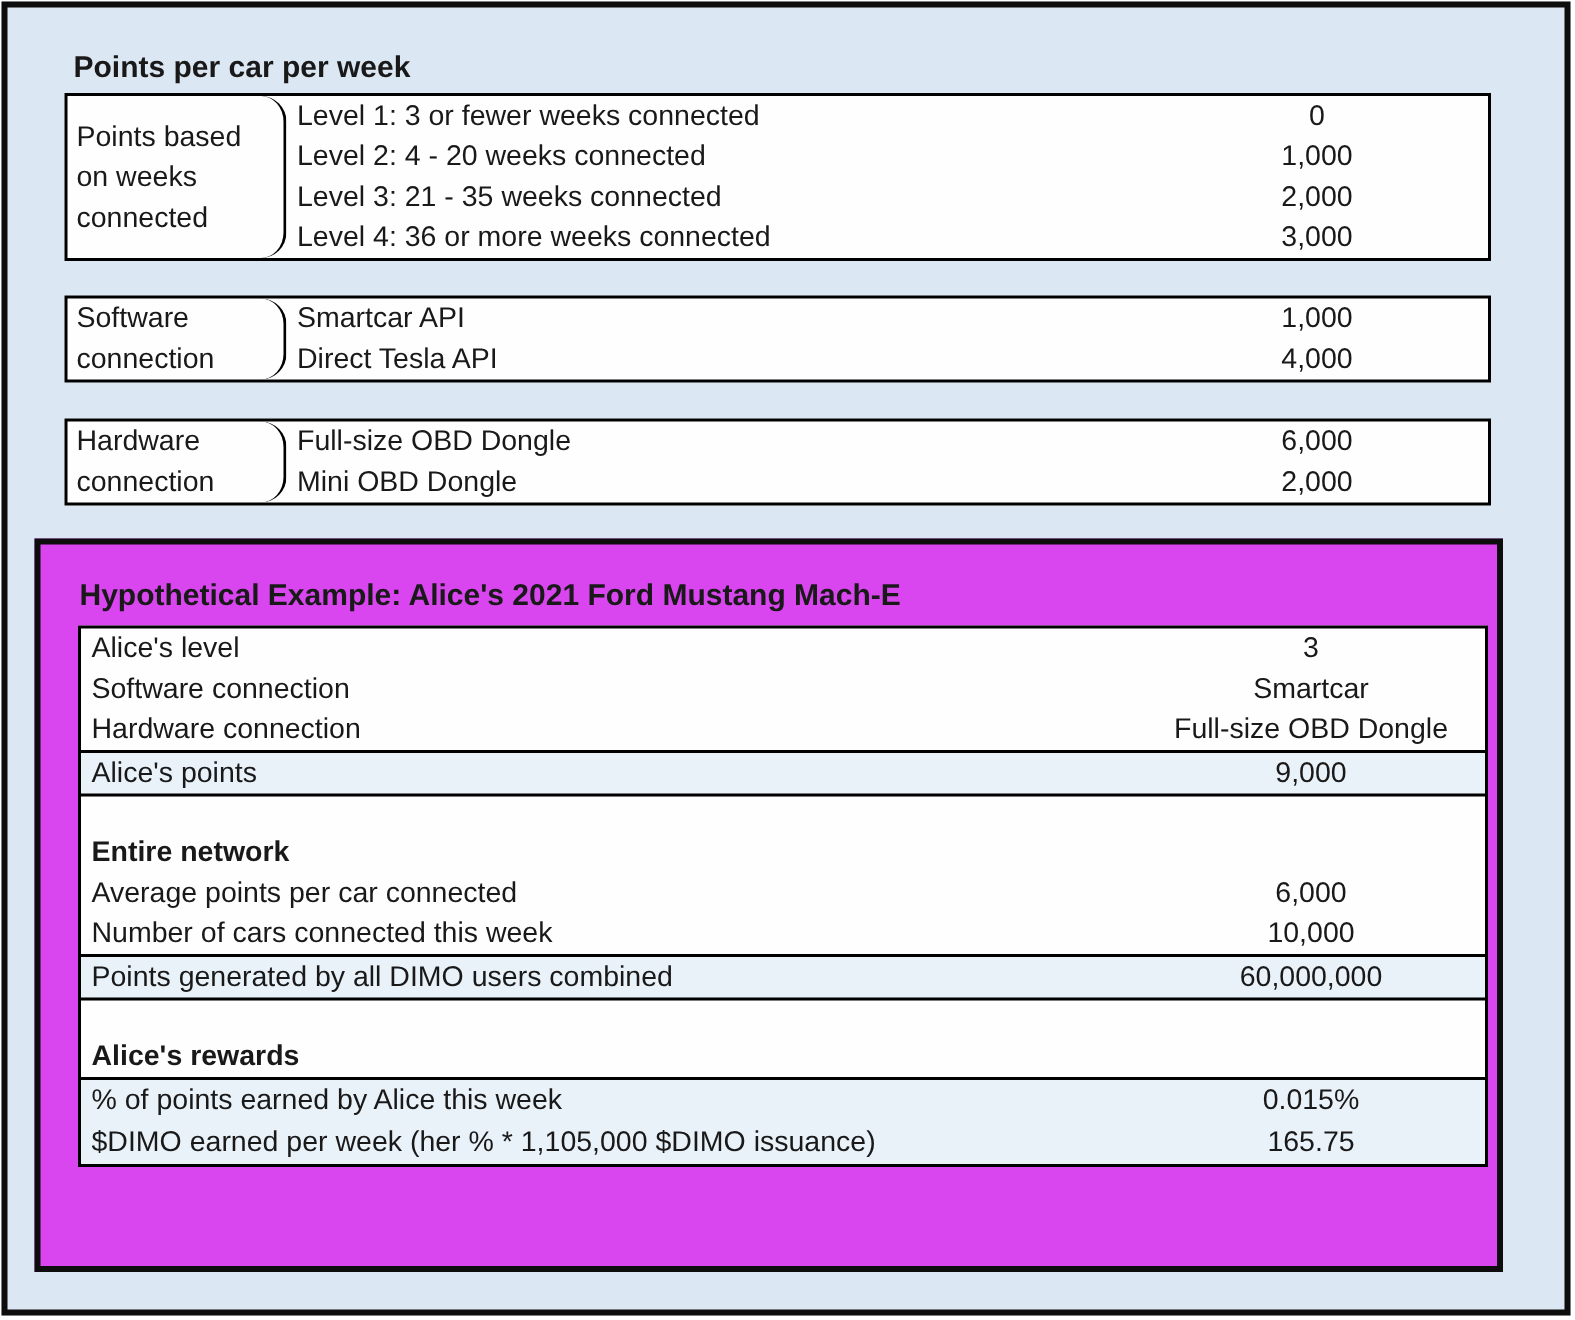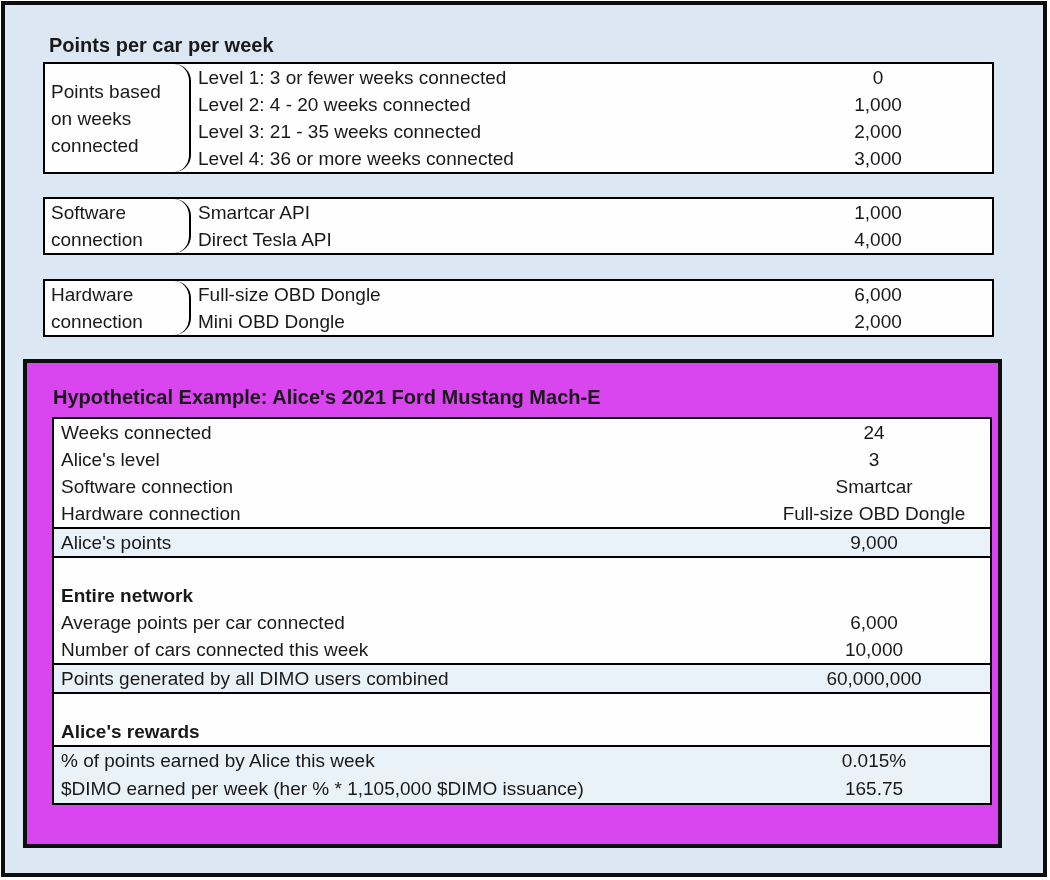--- a/index.html
+++ b/index.html
@@ -128,24 +128,20 @@
       </div>
     </div>
   </div>
 
   <div class="gbox">
     <div class="s2-title">Hypothetical Example: Alice's 2021 Ford Mustang Mach-E</div>
 
     <div class="xtable">
 
       <div class="xrow">
-        <div class="desc">Weeks connected</div>
-        <div class="val">24</div>
-      </div>
-      <div class="xrow">
         <div class="desc">Alice's level</div>
         <div class="val">3</div>
       </div>
       <div class="xrow">
         <div class="desc">Software connection</div>
         <div class="val">Smartcar</div>
       </div>
       <div class="xrow">
         <div class="desc">Hardware connection</div>
         <div class="val">Full-size OBD Dongle</div>

